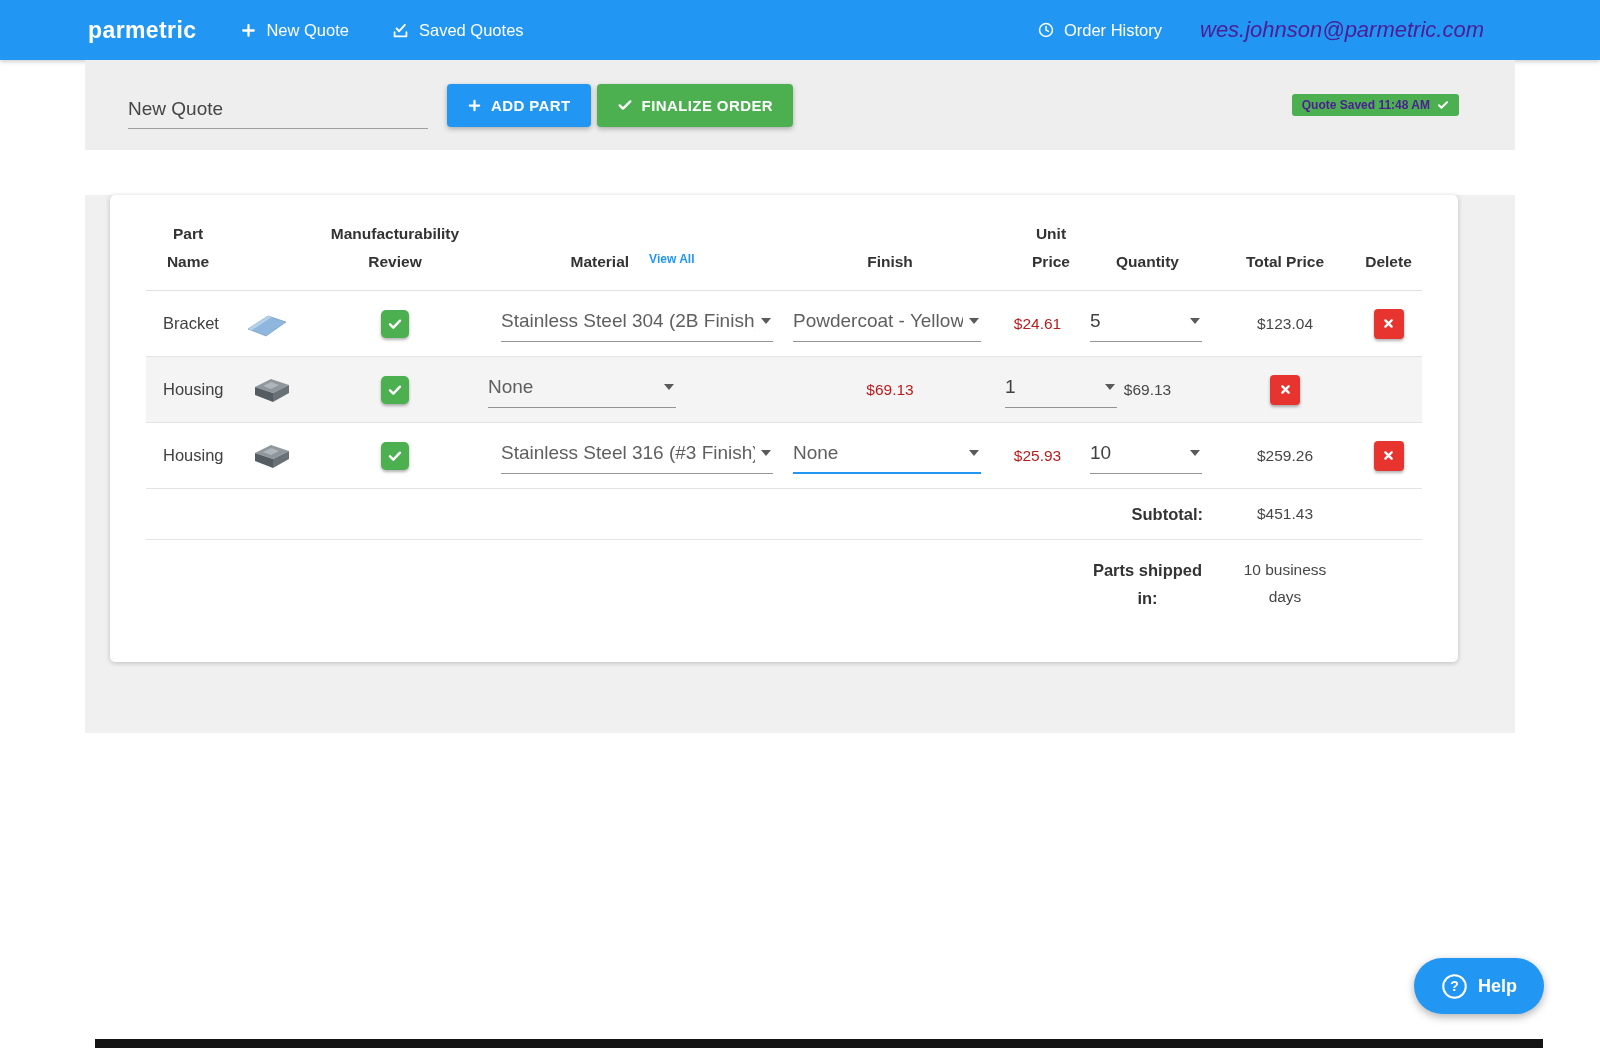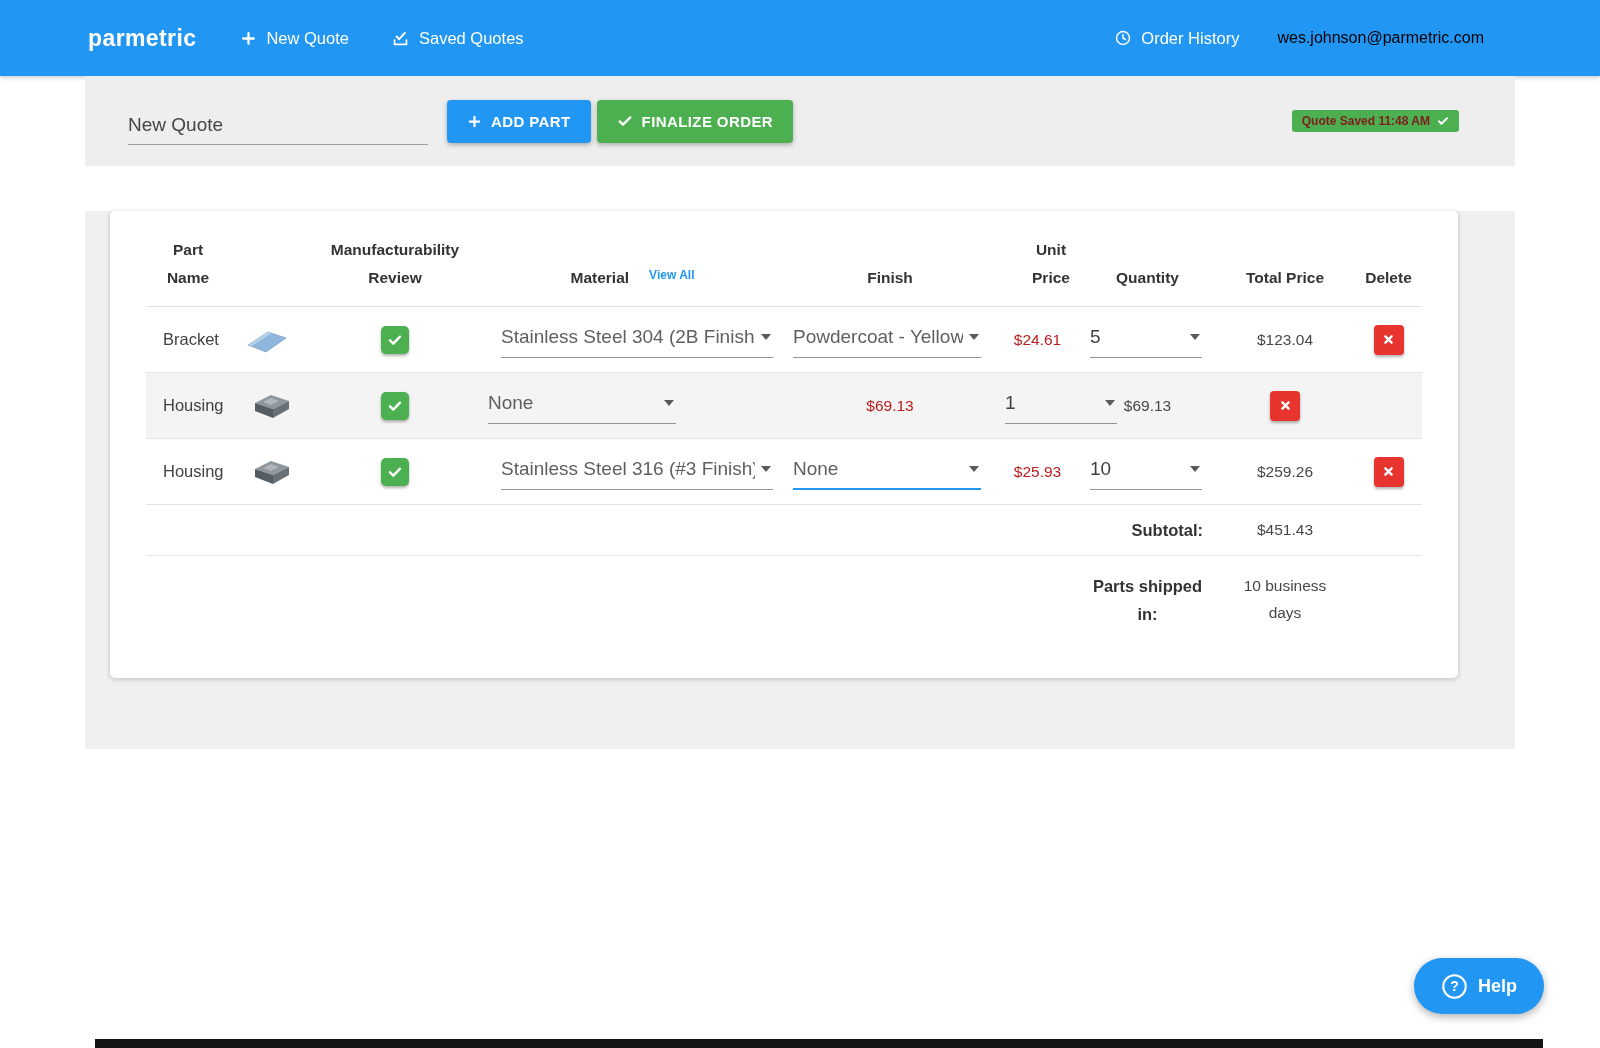--- a/index.html
+++ b/index.html
@@ -1,46 +1,46 @@
 <!DOCTYPE html>
 <html><head>
 <meta charset="utf-8">
 <style>
   * { margin:0; padding:0; box-sizing:border-box; }
   html,body { width:1600px; height:1048px; overflow:hidden; background:#ffffff;
               font-family:"Liberation Sans", sans-serif; }
   body { position:relative; }
 
   
-  .navbar { height:76px; background:#2196f3; display:flex; align-items:center;
+  .navbar { height:60px; background:#2196f3; display:flex; align-items:center;
             padding:0 116px 0 88px; box-shadow:0 2px 4px rgba(0,0,0,.18); }
   .brand { color:#fff; font-size:23px; font-weight:bold; letter-spacing:.4px; cursor:pointer; }
   .nav-left { display:flex; align-items:center; gap:42px; margin-left:44px; }
   .nav-item { display:flex; align-items:center; gap:9px; color:#fff; font-size:16.5px; cursor:pointer; }
   .nav-right { margin-left:auto; display:flex; align-items:center; gap:38px; }
-  .nav-email { color:#000000; font-size:16px; cursor:pointer; }
+  .nav-email { color:#4c1d95; font-size:22px; cursor:pointer;font-style:italic; }
 
   
   .toolbar-section { margin:0 85px; height:90px; background:#eeeeee;
                      display:flex; align-items:center; padding:0 56px 0 43px; }
   .spacer { height:20px; background:#fff; }
   .main-section { margin:0 85px; height:538px; background:#f0f0f0; }
 
   
   .quote-input { width:300px; font-size:19px; color:#454545; border:none; outline:none;
                  background:transparent; border-bottom:1px solid #9e9e9e;
                  padding:6px 2px 8px 0; position:relative; top:5px;
                  font-family:"Liberation Sans", sans-serif; }
   .btn { display:flex; align-items:center; gap:9px; border:none; border-radius:4px;
          color:#fff; font-size:15px; font-weight:bold; letter-spacing:.4px;
          padding:0 20px; height:43px; cursor:pointer;
          box-shadow:0 2px 5px rgba(0,0,0,.28); font-family:"Liberation Sans", sans-serif; }
   .btn-blue { background:#2196f3; margin-left:19px; }
   .btn-green { background:#4caf50; margin-left:6px; }
-  .saved-badge { margin-left:auto; background:#4caf50; color:#7f1d1d; font-size:12px;
+  .saved-badge { margin-left:auto; background:#4caf50; color:#4c1d95; font-size:12px;
                  font-weight:bold; border-radius:3px; padding:4px 10px;
                  display:flex; align-items:center; gap:7px; }
 
   
   .card { width:1348px; height:467px; margin:25px 57px 0 25px; background:#fff;
           border-radius:5px; box-shadow:0 1px 5px rgba(0,0,0,.22); padding:0 36px; }
   .grid-cols { display:grid;
                grid-template-columns:164px 170px 305px 210px 85px 135px 140px 67px; }
   .thead { height:96px; align-items:end; padding-bottom:13px;
            border-bottom:1px solid #e0e0e0; color:#333; font-size:15.5px;

